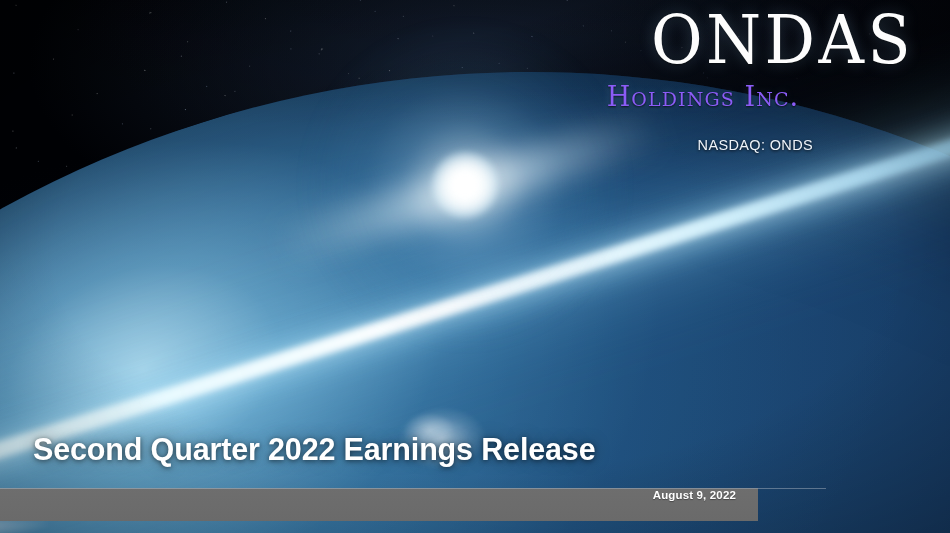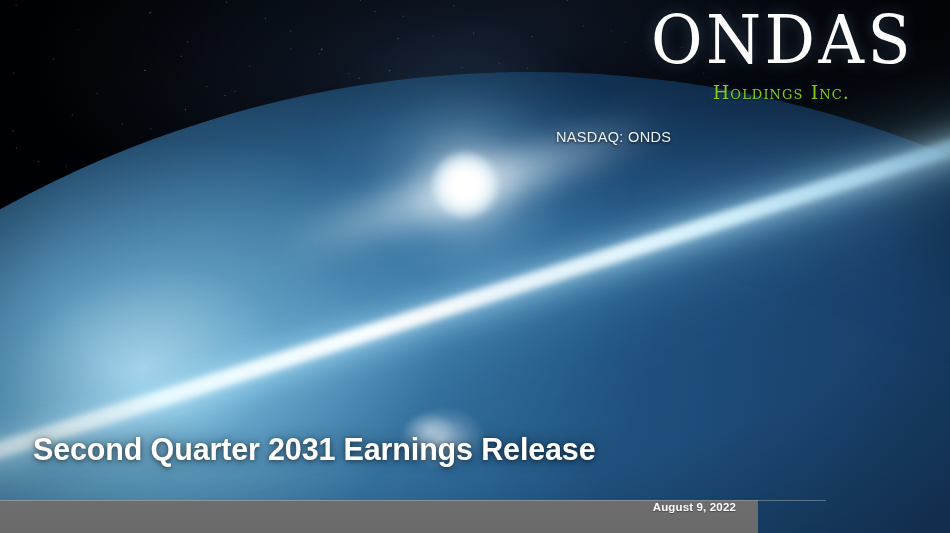--- a/index.html
+++ b/index.html
@@ -271,37 +271,37 @@
     letter-spacing:3.4px;
     color:#fdfdfd;
     text-align:right;
     padding-right:2px;
     text-shadow:0 0 14px rgba(150,200,240,0.28), 0 1px 2px rgba(0,0,0,0.7);
     transform:scaleY(1.06);
   }
   .logo-sub {
     font-family:"DejaVu Serif", serif;
     font-weight:400;
-    font-size:19px;
+    font-size:27px;
     line-height:1;
     letter-spacing:1.1px;
-    color:#84cc16;
-    text-align:right;
+    color:#8b5cf6;
+    text-align:center;
     padding-right:66px;
     margin-top:11px;
     font-variant:small-caps;
     text-shadow:0 0 9px rgba(150,200,240,0.22), 0 1px 2px rgba(0,0,0,0.75);
   }
   .logo-ticker {
     font-family:"Liberation Sans", sans-serif;
     font-size:14.5px;
     font-weight:400;
     letter-spacing:0.35px;
     color:#eef3f9;
-    text-align:left;
+    text-align:right;
     padding-right:103px;
     margin-top:27px;
     text-shadow:0 1px 3px rgba(0,0,0,0.8);
   }
 
   
   .slide-title {
     position:absolute;
     left:33px; bottom:65px;
     max-width:700px;
@@ -311,21 +311,21 @@
     line-height:38px;
     letter-spacing:-0.15px;
     color:#ffffff;
     text-shadow:0 1px 5px rgba(0,0,0,0.55), 0 0 16px rgba(0,0,0,0.35);
   }
   .slide-title .tline { display:block; white-space:nowrap; }
 
   
   .footer {
     position:absolute;
-    left:0; bottom:0;
+    left:0; bottom:12px;
     width:758px; height:53px;
     pointer-events:none;
   }
   .footer-shape {
     position:absolute; inset:0;
     background:linear-gradient(to bottom, #747474 0%, #6e6e6e 34%, #6a6a6a 100%);
     clip-path:polygon(0 38%, 826px 38%, 856px 23%, 950px 23%, 950px 100%, 0 100%);
   }
   .footer-hairline {
     position:absolute;
@@ -376,21 +376,21 @@
     <div class="vignette"></div>
   </div>
 
   <div class="logo-block">
     <div class="logo-wordmark">ONDAS</div>
     <div class="logo-sub">Holdings Inc.</div>
     <div class="logo-ticker">NASDAQ: ONDS</div>
   </div>
 
   <div class="slide-title">
-    <span class="tline">Second Quarter 2031 Earnings Release</span>
+    <span class="tline">Second Quarter 2022 Earnings Release</span>
   </div>
 
   <div class="footer">
     <div class="footer-shape"></div>
     <div class="footer-hairline"></div>
     <div class="footer-date">August 9, 2022</div>
   </div>
 
 </div>
 

